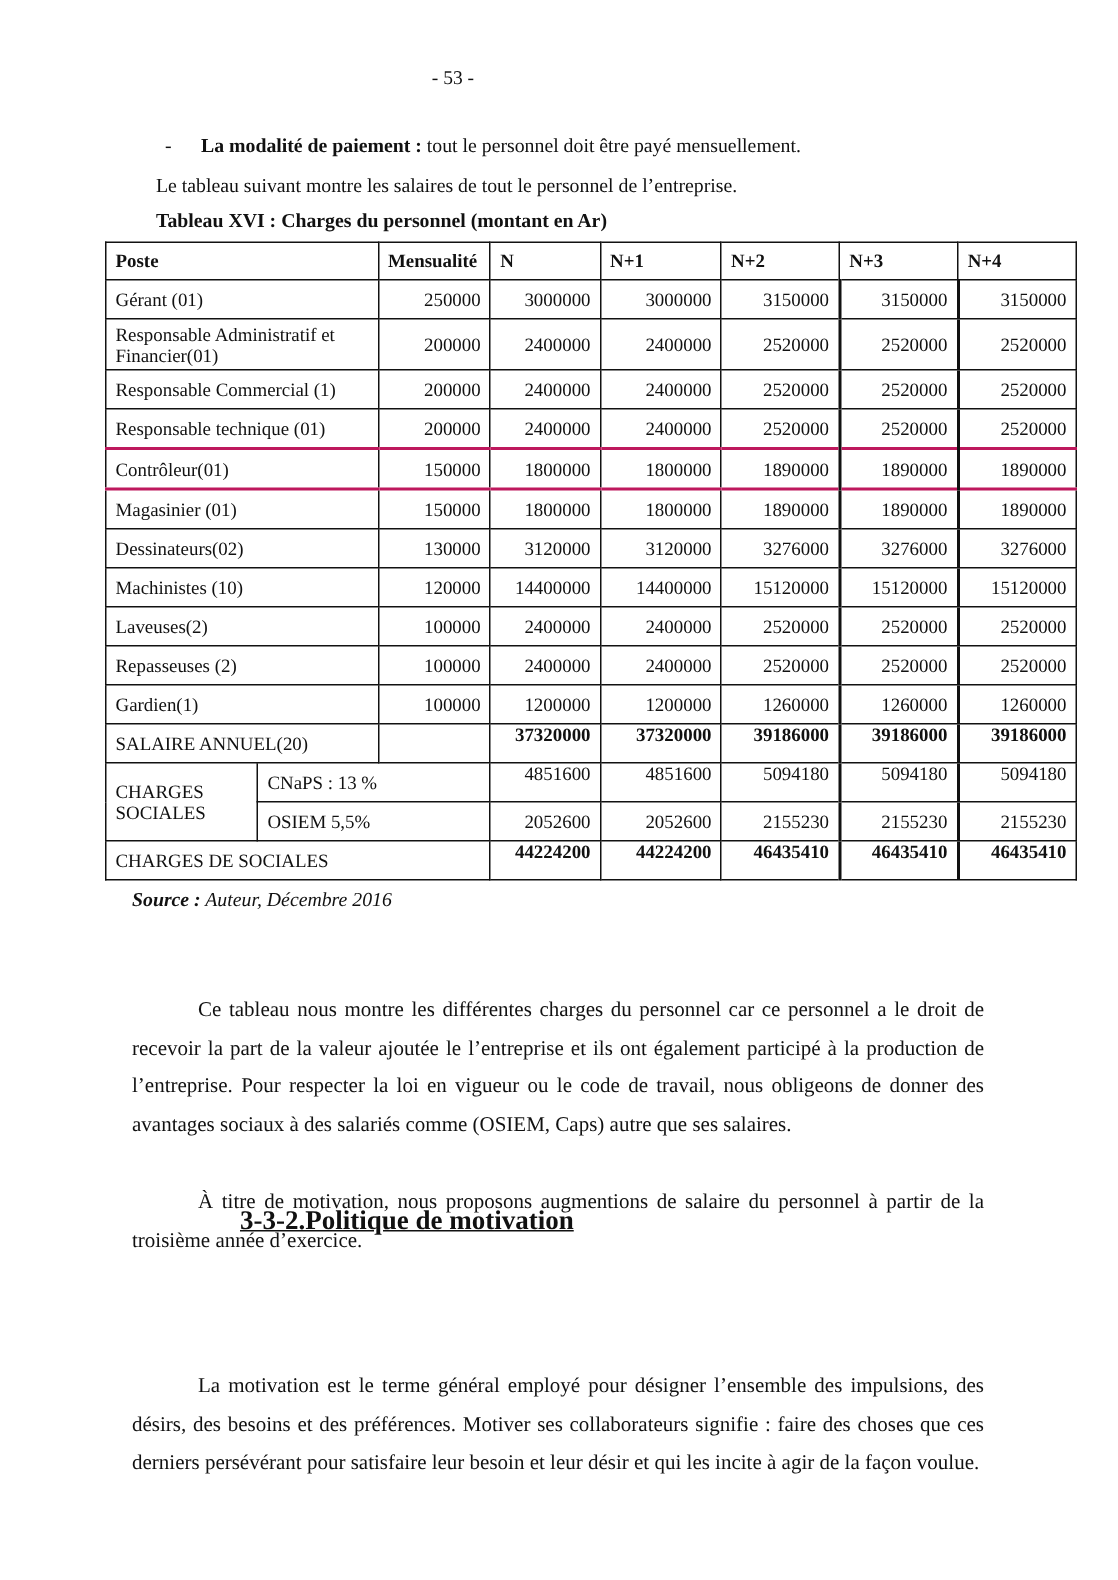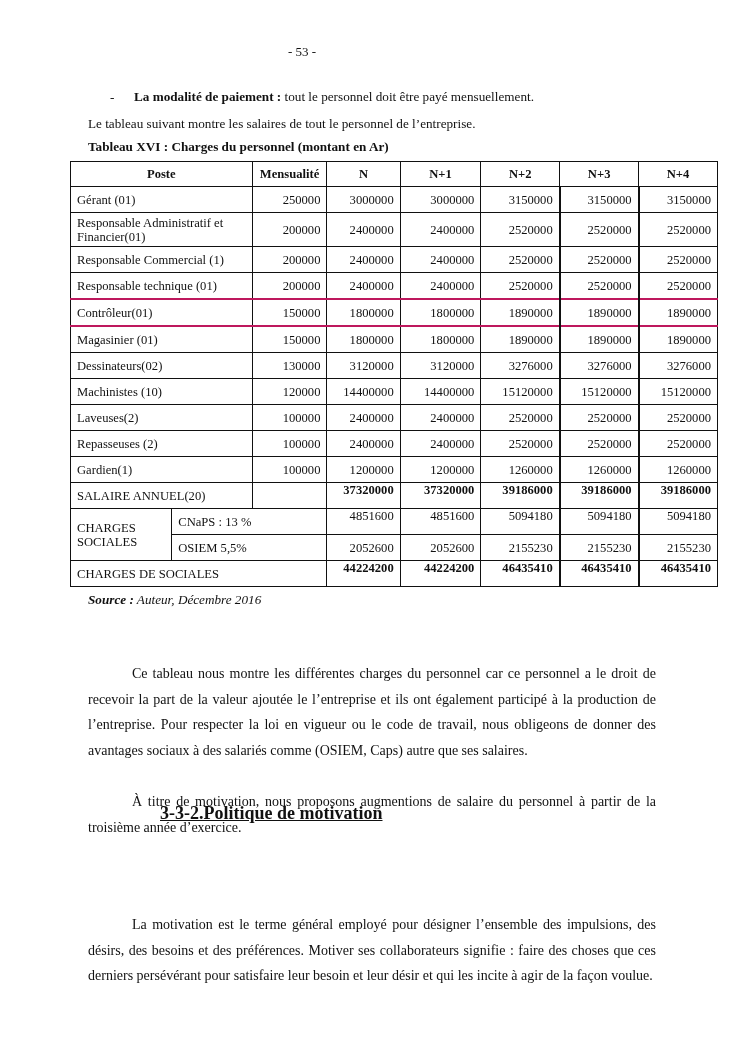--- a/index.html
+++ b/index.html
@@ -2,33 +2,33 @@
 <html><head>
 <meta charset="utf-8">
 <style>
   html, body { margin: 0; padding: 0; background: #ffffff; }
   body {
     width: 745px; height: 1053px; position: relative; overflow: hidden;
     font-family: "Liberation Serif", "DejaVu Serif", serif;
     color: #111; font-size: 13.2px;
   }
   .page-number { position: absolute; top: 44px; left: 0; width: 604px; text-align: center; font-size: 13px; }
-  .line { position: absolute; left: 88px; white-space: nowrap; }
+  .line { position: absolute; left: 104px; white-space: nowrap; }
   .bullet-line { top: 89px; left: 110px; }
   .bullet-line .dash { display: inline-block; width: 24px; }
   .intro-line { top: 116px; }
   .table-caption { top: 139px; font-weight: bold; }
   table.charges {
     position: absolute; top: 161px; left: 70px; width: 648px;
     border-collapse: collapse; font-size: 12.6px;
   }
   table.charges td, table.charges th {
     border: 1px solid #111; padding: 0 6px; height: 25px; line-height: 14px;
   }
-  table.charges th { font-weight: bold; text-align: center; height: 24px; }
+  table.charges th { font-weight: bold; text-align: left; height: 24px; }
   td.num { text-align: right; white-space: nowrap; }
   td.bold { font-weight: bold; }
   td.top { vertical-align: top; padding-top: 4px; }
   tr.tall td { height: 33px; }
   tr.thick-top td { border-top: 2px solid #be185d; }
   td.thick-left { border-left: 2px solid #111 !important; }
   .source { position: absolute; top: 592px; left: 88px; font-style: italic; text-align: center; }
   .source b { font-style: italic; }
   .para { position: absolute; left: 88px; width: 568px; text-align: justify; line-height: 25.5px; font-size: 14px; margin-top: 40px; }
   .para p { margin: 0; text-indent: 44px; text-align-last: left; }

